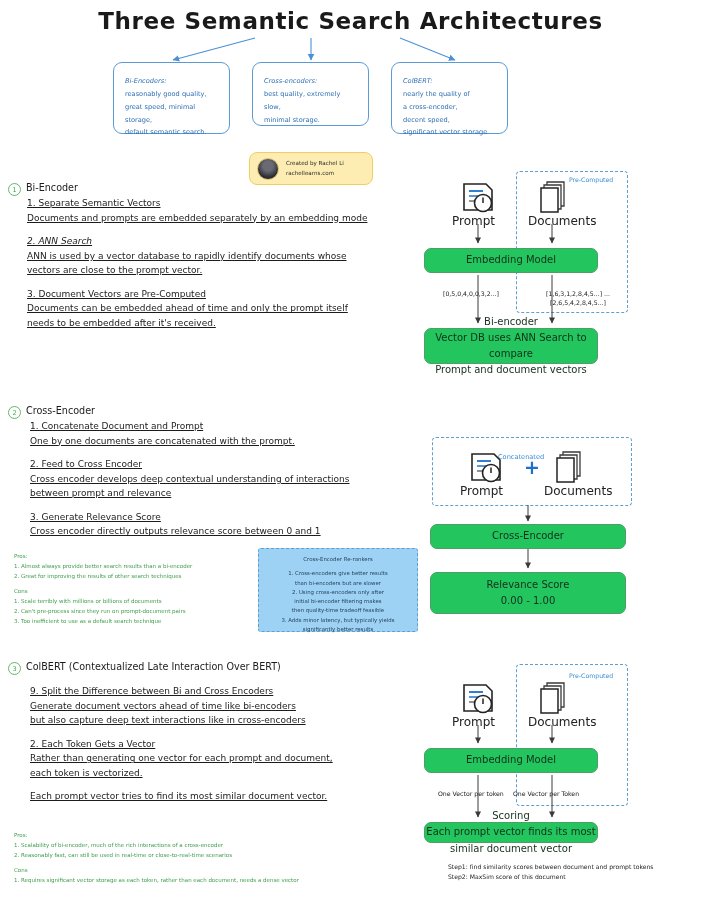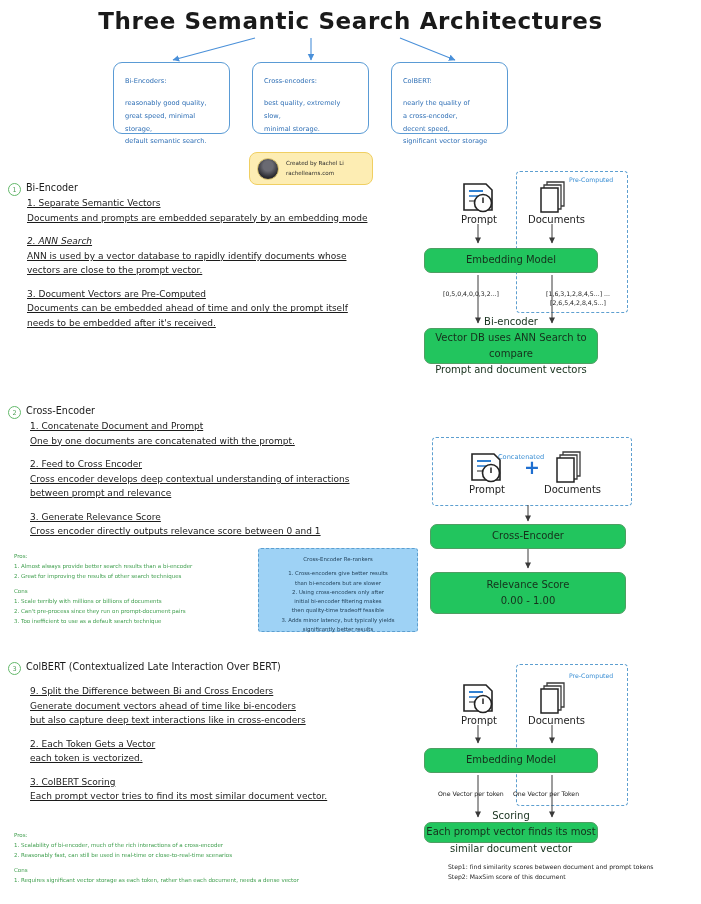--- a/index.html
+++ b/index.html
@@ -17,21 +17,21 @@
     font-family:"DejaVu Sans","Liberation Sans",sans-serif;
     font-weight:bold;
   }
 
   
   .topcard{
     border:1.2px solid #5a9bd5;border-radius:9px;background:#fff;
     color:#2f6fb5;font-size:6.6px;line-height:1.95;padding:12px 11px;
     box-sizing:border-box;
   }
-  .topcard .hd{display:block;margin-bottom:9px;}
+  .topcard .hd{display:block;font-style:italic;}
   .topcard .ln{display:block;}
 
   
   #credit{
     left:249px;top:152px;width:124px;height:33px;
     background:#fdedb3;border:1px solid #f0cf62;border-radius:8px;
     display:flex;align-items:center;padding:0 7px;box-sizing:border-box;
   }
   #credit .av{
     width:20px;height:20px;border-radius:50%;flex:0 0 auto;margin-right:7px;
@@ -76,21 +76,21 @@
   .conc-lbl{color:#3b8fd4;font-size:6.6px;}
 
   .gbox{
     background:#22c55e;border:1px solid #4f9e63;border-radius:7px;
     display:flex;flex-direction:column;align-items:center;justify-content:center;
     font-size:10px;line-height:1.62;color:#16301c;text-align:center;
     box-sizing:border-box;
   }
   .gbox .l{display:block;}
 
-  .iconlbl{font-size:10px;color:#222;text-align:center;width:100%;}
+  .iconlbl{font-size:12px;color:#222;text-align:left;width:100%;}
   .veclbl{font-size:6.2px;color:#222;line-height:1.5;}
   .steptxt{font-size:6.1px;color:#222;line-height:1.62;}
   .steptxt .l{display:block;}
   .arrowlbl{font-size:6.2px;color:#222;}
   .plus{color:#1f6fd0;font-size:19px;font-weight:bold;line-height:1;}
 
   svg{display:block;overflow:visible;}
 </style>
 </head>
 <body>
@@ -108,21 +108,21 @@
   <path d="M400,2 L455,24" stroke="#4a90d9" stroke-width="1.1" fill="none" marker-end="url(#ah)"></path>
 </svg>
 
 <div class="abs topcard" style="left:113px;top:62px;width:117px;height:72px;">
   <span class="hd">Bi-Encoders:</span>
   <span class="ln">reasonably good quality,</span>
   <span class="ln">great speed, minimal storage,</span>
   <span class="ln">default semantic search.</span>
 </div>
 
-<div class="abs topcard" style="left:252px;top:62px;width:117px;height:72px;">
+<div class="abs topcard" style="left:252px;top:62px;width:117px;height:64px;">
   <span class="hd">Cross-encoders:</span>
   <span class="ln">best quality, extremely slow,</span>
   <span class="ln">minimal storage.</span>
 </div>
 
 <div class="abs topcard" style="left:391px;top:62px;width:117px;height:72px;">
   <span class="hd">ColBERT:</span>
   <span class="ln">nearly the quality of</span>
   <span class="ln">a cross-encoder,</span>
   <span class="ln">decent speed,</span>
@@ -276,23 +276,23 @@
 
 <div class="abs secnum" style="left:8px;top:662px;">3</div>
 <div class="abs sectitle" style="left:26px;top:661px;">ColBERT (Contextualized Late Interaction Over BERT)</div>
 
 <div class="abs body" style="left:30px;top:684px;width:400px;">
   <span class="h">9. Split the Difference between Bi and Cross Encoders</span>
   <span class="p">Generate document vectors ahead of time like bi-encoders</span>
   <span class="p">but also capture deep text interactions like in cross-encoders</span>
   <span class="gap"></span>
   <span class="h">2. Each Token Gets a Vector</span>
+  <span class="p">Rather than generating one vector for each prompt and document,</span>
   <span class="p">each token is vectorized.</span>
   <span class="gap"></span>
-  <span class="h">3. ColBERT Scoring</span>
   <span class="p">Each prompt vector tries to find its most similar document vector.</span>
 </div>
 
 <div class="abs proscons" style="left:14px;top:831px;width:400px;">
   <span class="lbl">Pros:</span>
   <span class="it">1. Scalability of bi-encoder, much of the rich interactions of a cross-encoder</span>
   <span class="it">2. Reasonably fast, can still be used in real-time or close-to-real-time scenarios</span>
   <span class="sp"></span>
   <span class="lbl">Cons</span>
   <span class="it">1. Requires significant vector storage as each token, rather than each document, needs a dense vector</span>

